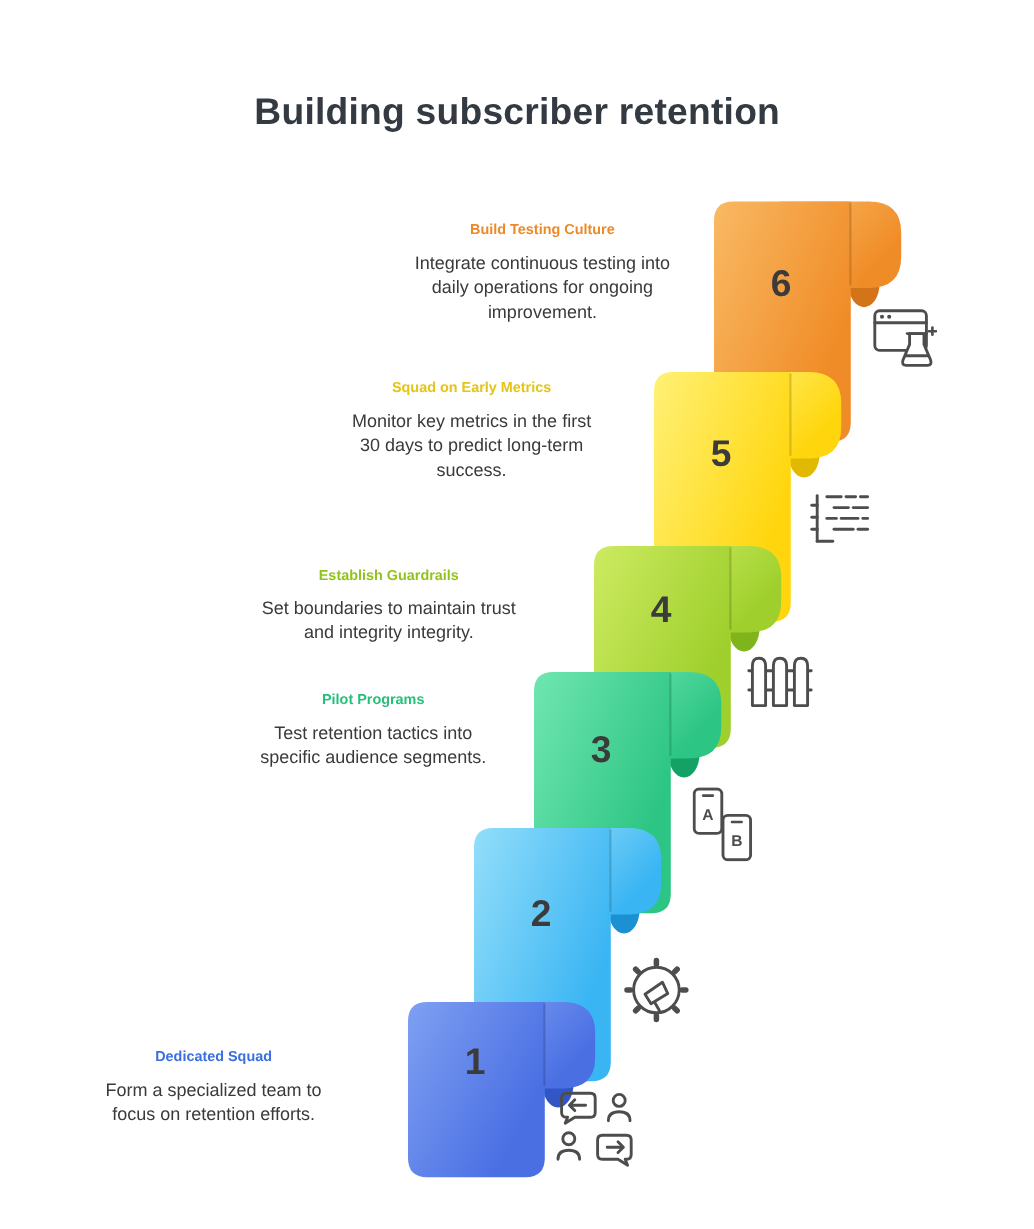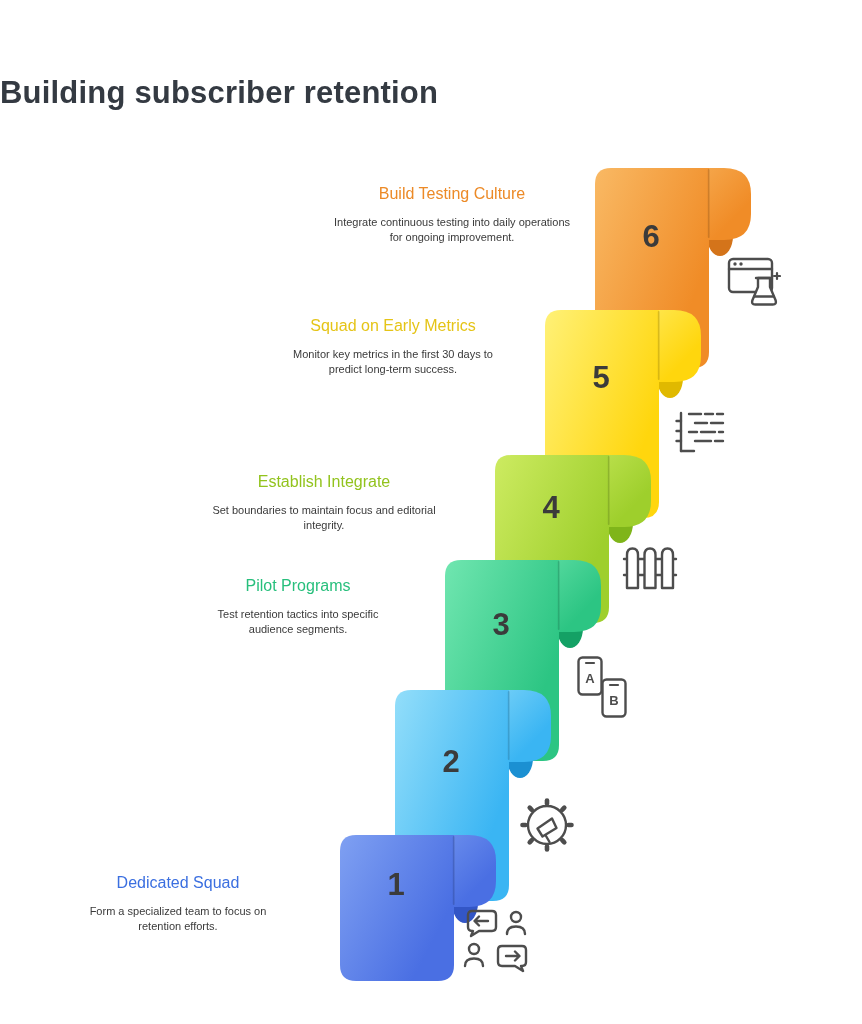--- a/index.html
+++ b/index.html
@@ -1,22 +1,22 @@
 <!DOCTYPE html>
 <html style="--icon-color: #4d4d4d; --text-color: #3a3a3a; --number-color: #3b3b3b;"><head>
 <meta charset="utf-8">
 <style>
   html,body{margin:0;padding:0;background:#fff;font-family:"Liberation Sans",sans-serif;}
   .canvas{position:relative;width:862px;height:1024px;margin:0 auto;background:#fff;overflow:hidden;}
-  .title{position:absolute;left:0;top:54px;width:100%;font-size:31px;font-weight:800;color:#343a42;letter-spacing:.2px;}
+  .title{position:absolute;left:0;top:54px;width:100%;text-align:center;font-size:31px;font-weight:800;color:#343a42;letter-spacing:.2px;}
 
   .step > *{position:absolute;}
   .step-text{text-align:center;z-index:70;}
-  .step-heading{font-size:16px;font-weight:400;color:var(--hc,#333);line-height:1.25;margin:0 0 11px;}
-  .step-desc{font-size:11px;line-height:1.36;color:var(--text-color,#3a3a3a);margin:0;}
+  .step-heading{font-size:12px;font-weight:700;color:var(--hc,#333);line-height:1.25;margin:0 0 11px;}
+  .step-desc{font-size:15px;line-height:1.36;color:var(--text-color,#3a3a3a);margin:0;}
 
   .ribbon svg{display:block;}
   .stop-a{stop-color:var(--c1,#ccc);}
   .stop-b{stop-color:var(--c2,#999);}
   .curl{fill:var(--curl,#777);}
   .fold{fill:rgba(0,0,0,.15);}
   .step-number{position:absolute;left:0;width:116px;text-align:center;font-size:31px;font-weight:700;color:var(--number-color,#3b3b3b);}
   .step-icon{color:var(--icon-color,#4d4d4d);z-index:70;}
   .step-icon svg{display:block;}
 
@@ -26,21 +26,21 @@
   .s1 .step-text{right:574px;top:849px;width:220px;margin-top:24px;}
   .s1 .step-icon{left:462px;top:908px;}
   
   .s2 .ribbon{left:393px;top:688px;z-index:50;}
   .s2 .step-number{top:56px;}
   .s2 .step-text{right:522px;top:706px;width:190px;}
   .s2 .step-icon{left:517px;top:795px;}
   
   .s3 .ribbon{left:443px;top:558px;z-index:40;}
   .s3 .step-number{top:49px;}
-  .s3 .step-text{right:464px;top:576px;width:200px;}
+  .s3 .step-text{right:451px;top:576px;width:200px;}
   .s3 .step-icon{left:577px;top:656px;}
   
   .s4 .ribbon{left:493px;top:453px;z-index:30;}
   .s4 .step-number{top:37px;}
   .s4 .step-text{right:418px;top:472px;width:240px;}
   .s4 .step-icon{left:622px;top:544px;}
   
   .s5 .ribbon{left:543px;top:308px;z-index:20;}
   .s5 .step-number{top:52px;}
   .s5 .step-text{right:364px;top:316px;width:210px;}
@@ -134,22 +134,22 @@
             <path d="M47 28 H51"></path>
           <path d="M23 37 H39"></path>
             <path d="M43 37 H51"></path>
         </g>
       </svg>
     </div>
   </div>
 
   <div class="step s4" style="--c1: #cdeb61; --c2: #9ecf2c; --curl: #7fb51a; --hc: #92c31d;">
     <div class="step-text">
-      <h2 class="step-heading">Establish Integrate</h2>
-      <p class="step-desc">Set boundaries to maintain focus and editorial integrity.</p>
+      <h2 class="step-heading">Establish Guardrails</h2>
+      <p class="step-desc">Set boundaries to maintain trust and integrity integrity.</p>
     </div>
     <div class="ribbon">
       <svg viewBox="0 0 160 172" width="160" height="172" aria-hidden="true">
         <defs>
             <linearGradient id="g4" x1="0" y1="0" x2="0.9" y2="0.6">
           <stop offset="0" class="stop-a"></stop>
               <stop offset="1" class="stop-b"></stop>
         </linearGradient>
           </defs>
         <ellipse class="curl" cx="127" cy="70" rx="13" ry="20"></ellipse>

